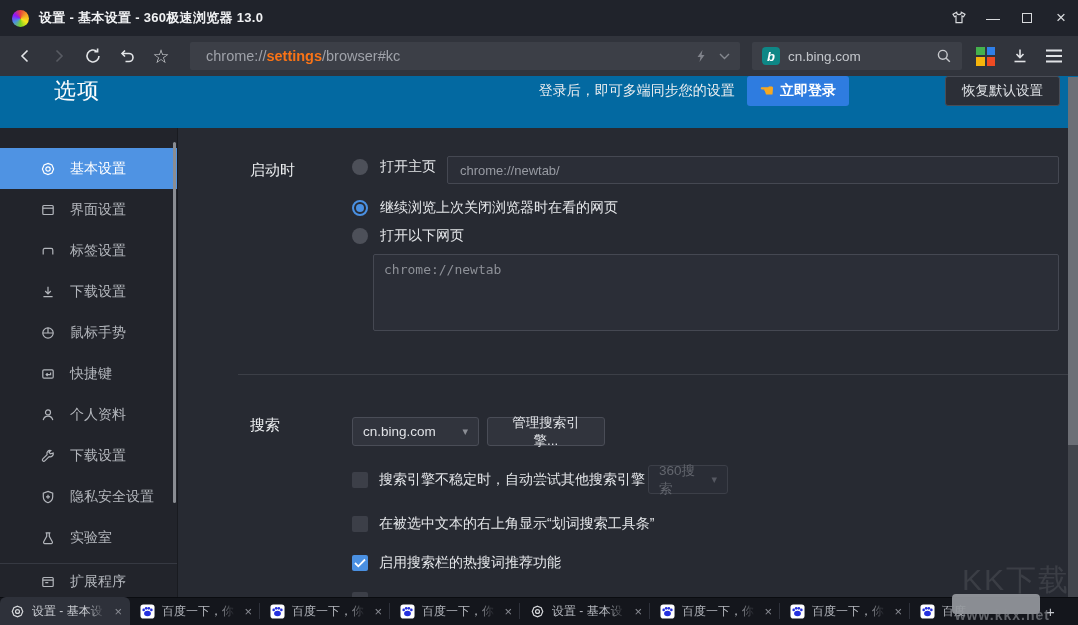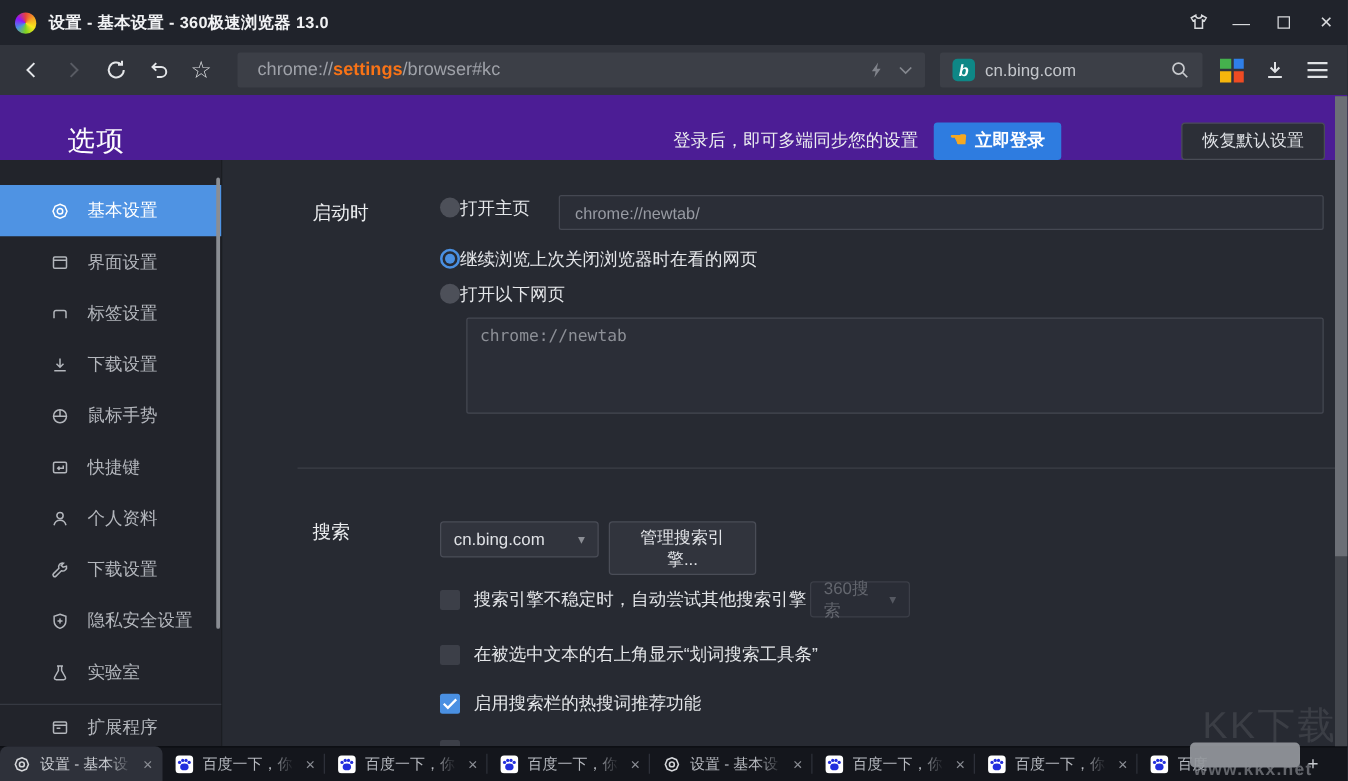--- a/index.html
+++ b/index.html
@@ -58,22 +58,22 @@
   }
   .search-engine-text { font-size:13.5px; color:#c4c7cc; }
   .searchbox .mag { margin-left:auto; }
   .tool-right { display:flex; align-items:center; margin-left:14px; gap:16px; }
   .grid-icon { width:19px; height:19px; display:grid; grid-template-columns:1fr 1fr; gap:2px; }
   .grid-icon i { display:block; }
   .gi-g{background:#45b14d;} .gi-b{background:#2f7fe8;} .gi-y{background:#f6b50c;} .gi-r{background:#ef4b23;}
 
   
   .page-header {
-    height:52px; background:#4c1d95;
-    display:flex; align-items:flex-end; position:relative;
+    height:52px; background:#0369a1;
+    display:flex; align-items:flex-start; position:relative;
   }
   .page-title { font-size:22px; color:#fdfdfe; margin-left:54px; letter-spacing:1px; }
   .settings-search { position:absolute; left:180px; top:13px; width:202px; height:27px; }
   .settings-search input {
     width:100%; height:100%; background:#2a2d35; border:1px solid #4a4d56; border-radius:2px;
     color:#b9bcc2; font-size:12.5px; padding:0 8px 0 30px; outline:none;
     font-family:"Liberation Sans", sans-serif;
   }
   .settings-search input::placeholder { color:#85888f; }
   .settings-search .mag { position:absolute; left:8px; top:6px; }
@@ -107,21 +107,21 @@
   .side-divider { height:1px; background:#363942; margin:5px 0 2px 0; }
   .side-item.compact { height:31px; }
   .side-scroll-thumb {
     position:absolute; right:1px; top:14px; width:3px; height:361px;
     background:#8a8d93; border-radius:2px;
   }
 
   .content { flex:1; background:#272a32; position:relative; overflow:hidden; }
   .section-label { position:absolute; left:72px; font-size:15px; color:#eceef0; }
 
-  .radio-row { position:absolute; left:174px; display:flex; }
+  .radio-row { position:absolute; left:174px; display:flex; align-items:center; gap:12px; }
   .radio {
     width:16px; height:16px; border-radius:50%; background:#4d5059; flex:none;
   }
   .radio.checked {
     background:#272a32; border:2px solid #4a90e2; position:relative;
   }
   .radio.checked::after {
     content:""; position:absolute; left:2px; top:2px; width:8px; height:8px;
     border-radius:50%; background:#4a90e2;
   }
@@ -143,21 +143,21 @@
 
   .dropdown {
     position:absolute; height:29px; background:#31343d; border:1px solid #4a4d57; border-radius:3px;
     display:flex; align-items:center; justify-content:space-between; padding:0 10px;
     font-size:13.5px; color:#dfe1e5;
   }
   .dropdown .caret { color:#8b8e95; font-size:11px; margin-left:8px; }
   .dropdown.disabled { color:#63666e; border-color:#3c3f48; background:#2a2d36; }
   .dropdown.disabled .caret { color:#565962; }
   .push-btn {
-    position:absolute; height:43px; background:#31343d; border:1px solid #4a4d57; border-radius:3px;
+    position:absolute; height:29px; background:#31343d; border:1px solid #4a4d57; border-radius:3px;
     color:#e2e4e8; font-size:13.5px; display:flex; align-items:center; justify-content:center;
     font-family:"Liberation Sans", sans-serif; padding:0 14px;
   }
 
   .cb-row { position:absolute; left:174px; display:flex; align-items:center; gap:11px; }
   .checkbox { width:16px; height:16px; border-radius:2px; background:#3c3f48; flex:none; position:relative; }
   .checkbox.checked { background:#4a90e2; }
   .checkbox.checked svg { position:absolute; left:2px; top:3px; }
   .cb-text { font-size:14px; color:#e4e6e9; }
 

